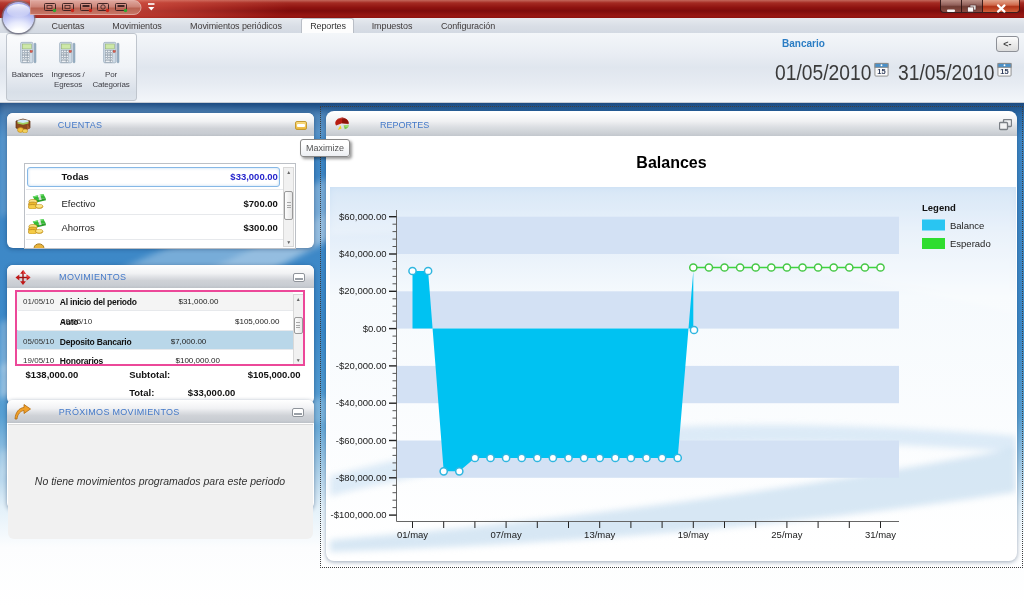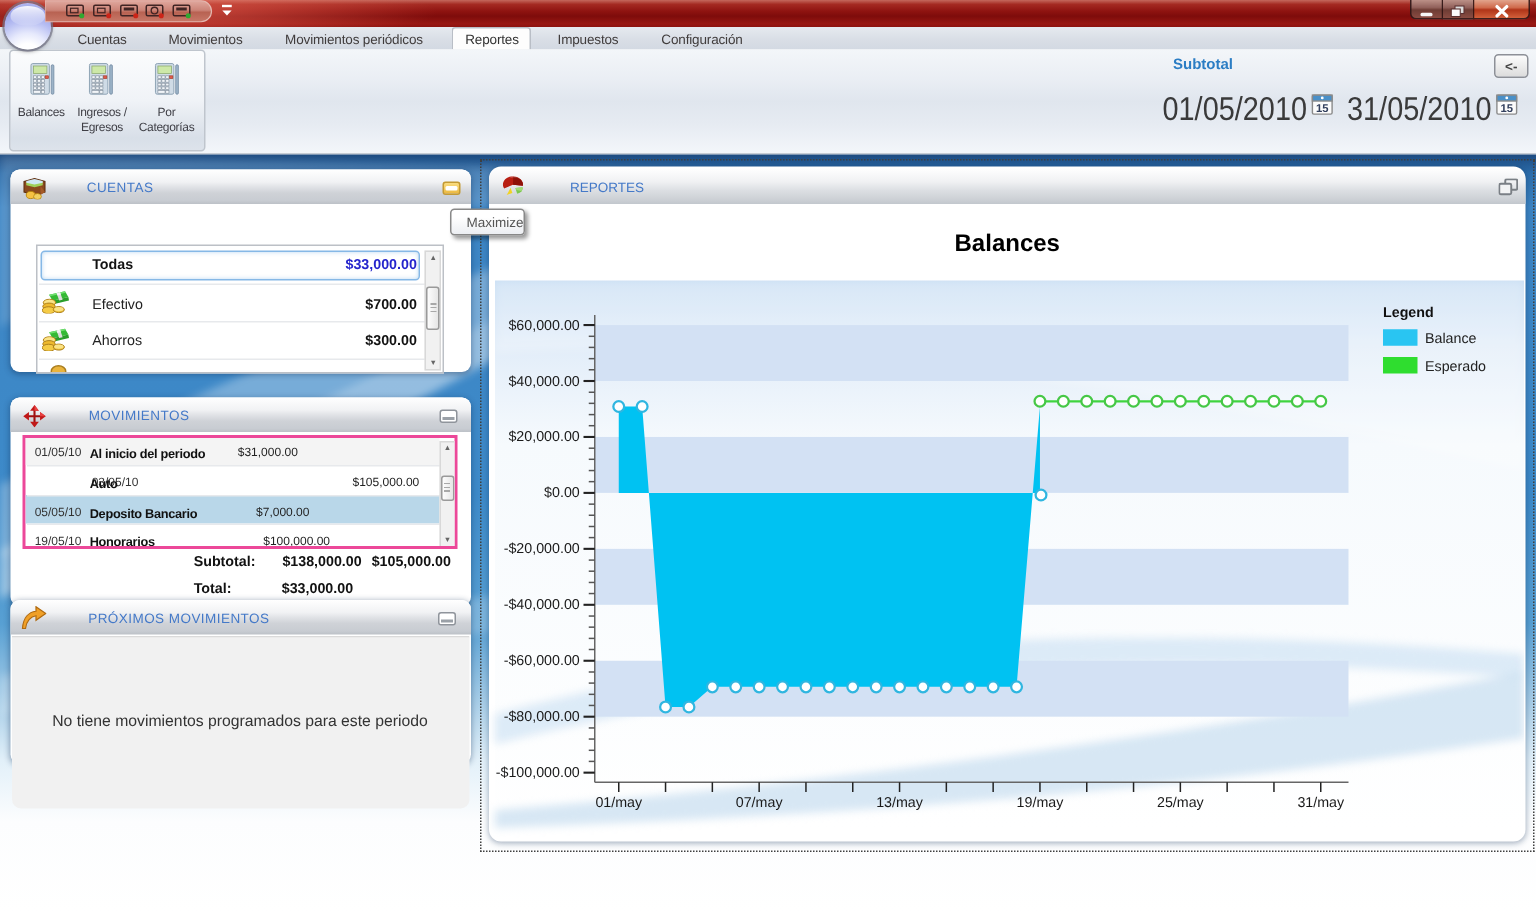--- a/index.html
+++ b/index.html
@@ -64,21 +64,21 @@
  background:repeating-linear-gradient(180deg,#a8a8a8 0,#a8a8a8 1px,transparent 1px,transparent 2.5px);}
 
 #repdash{position:absolute;left:320px;top:106px;width:703px;height:461.5px;
  border:1px dotted #3f3f3f;box-sizing:border-box;}
 #reppanel{position:absolute;left:326px;top:111px;width:691px;height:450px;background:#fff;border-radius:8px;
  box-shadow:0 1px 4px rgba(10,40,80,.4);}
 #rephead{position:absolute;left:0;top:1px;right:0;height:24px;border-radius:8px 8px 0 0;
  background:linear-gradient(180deg,#ffffff 0%,#f0f1f3 38%,#dcdfe3 62%,#ccd0d5 88%,#c2c7cd 100%);}
 #tooltip{position:absolute;left:300px;top:138.5px;width:50px;height:18px;background:linear-gradient(180deg,#ffffff 30%,#eceef2 100%);
  border:1px solid #888;border-radius:3px;box-shadow:2px 2px 3px rgba(0,0,0,.4);
- font-size:9px;color:#555;text-align:right;line-height:16px;z-index:50;box-sizing:border-box;}
+ font-size:9px;color:#555;text-align:center;line-height:16px;z-index:50;box-sizing:border-box;}
 </style></head>
 <body>
 <div id="app">
 
 <div id="titlebar"></div>
 <div id="titleglow"></div>
 <div id="tabstrip"></div>
 <div id="orb"></div>
 
 <svg class="abs" style="left:30px;top:0px;z-index:7;" width="160" height="16" viewBox="0 0 160 16">
@@ -148,21 +148,21 @@
     </svg>
 <svg class="abs" style="left:58px;top:39px;" width="18" height="28" viewBox="0 0 22 28">
       <use href="#calc"></use>
     </svg>
 <svg class="abs" style="left:102px;top:39px;" width="18" height="28" viewBox="0 0 22 28">
       <use href="#calc"></use>
     </svg>
 <div class="rbtn" style="left:27.5px;top:70px;">Balances</div>
 <div class="rbtn" style="left:68px;top:70px;">Ingresos /<br>Egresos</div>
 <div class="rbtn" style="left:111px;top:70px;">Por<br>Categorías</div>
-<div id="periodo">Subtotal</div>
+<div id="periodo">Bancario</div>
 <div id="backbtn">&lt;-</div>
 <div class="bigdate" style="left:775px;">01/05/2010</div>
 <div class="bigdate" style="left:898px;">31/05/2010</div>
 <svg class="abs" style="left:874px;top:62px;" width="15" height="15" viewBox="0 0 15 16">
       <use href="#calicon"></use>
     </svg>
 <svg class="abs" style="left:997px;top:62px;" width="15" height="15" viewBox="0 0 15 16">
       <use href="#calicon"></use>
     </svg>
 
@@ -223,56 +223,56 @@
  <div class="ptitle" style="left:52.6px;">MOVIMIENTOS</div>
  <div class="minbtn" style="right:8.5px;border:1px solid #8f949b;background:#fff;border-radius:2px;">
    <div style="margin:3.5px 1px 1px 1px;height:2.5px;background:#9aa0a7;"></div>
       </div>
 
  <div class="r" style="left:8px;top:25px;width:290px;height:76px;border:2px solid #ec4899;background:#fff;font-size:8px;box-sizing:border-box;overflow:hidden;">
   <div class="r" style="left:0;top:0;width:276px;height:18px;background:#f4f4f4;"></div>
   <div class="r" style="left:0;top:37.5px;width:276px;height:19.5px;background:#b9d7e9;"></div>
   <div class="r" style="left:6.6px;top:5.2px;color:#333;">01/05/10</div>
         <div class="r b" style="left:43.3px;top:5px;font-size:8.5px;letter-spacing:-.2px;color:#111;">Al inicio del periodo</div>
-        <div class="r" style="left:142px;top:5.2px;width:60px;text-align:left;color:#222;">$31,000.00</div>
+        <div class="r" style="left:142px;top:5.2px;width:60px;text-align:right;color:#222;">$31,000.00</div>
   <div class="r" style="left:6.6px;top:25px;color:#333;padding-left:38px;">03/05/10</div>
         <div class="r b" style="left:43.3px;top:24.8px;font-size:8.5px;letter-spacing:-.2px;color:#111;text-align:center;">Auto</div>
         <div class="r" style="left:200px;top:25px;width:63px;text-align:right;color:#222;">$105,000.00</div>
   <div class="r" style="left:6.6px;top:45.4px;color:#333;">05/05/10</div>
         <div class="r b" style="left:43.3px;top:45.2px;font-size:8.5px;letter-spacing:-.2px;color:#111;">Deposito Bancario</div>
         <div class="r" style="left:142px;top:45.4px;width:60px;text-align:center;color:#222;">$7,000.00</div>
   <div class="r" style="left:6.6px;top:64.3px;color:#333;">19/05/10</div>
         <div class="r b" style="left:43.3px;top:64px;font-size:8.5px;letter-spacing:-.2px;color:#111;">Honorarios</div>
         <div class="r" style="left:142px;top:64.3px;width:61.5px;text-align:right;color:#222;">$100,000.00</div>
   <div class="sep" style="top:18px;"></div>
         <div class="sep" style="top:37.5px;"></div>
         <div class="sep" style="top:57px;"></div>
   <div class="sbar" style="left:276.3px;top:1.5px;height:71.5px;">
    <div class="sarrow" style="top:0;">▲</div>
           <div class="sarrow" style="bottom:0;">▼</div>
    <div class="sthumb" style="top:22px;height:17px;"></div>
   </div>
  </div>
  <div class="r b" style="left:0px;top:104px;width:163.8px;text-align:right;font-size:9.5px;color:#111;">Subtotal:</div>
- <div class="r b" style="left:0px;top:104px;width:234.6px;text-align:right;font-size:9.5px;color:#111;">$138,000.00</div>
+ <div class="r b" style="left:0px;top:104px;width:234.6px;font-size:9.5px;color:#111;padding-left:19px;">$138,000.00</div>
  <div class="r b" style="left:0px;top:104px;width:294.1px;text-align:right;font-size:9.5px;color:#111;">$105,000.00</div>
  <div class="r b" style="left:0px;top:122.3px;width:147.8px;text-align:right;font-size:9.5px;color:#111;">Total:</div>
  <div class="r b" style="left:0px;top:122.3px;width:228.9px;text-align:right;font-size:9.5px;color:#111;">$33,000.00</div>
 </div>
 
 <div class="panel" style="top:400px;height:109px;">
  <div class="phead"></div>
  <svg class="abs" style="left:7.7px;top:4px;" width="17" height="16" viewBox="0 0 17 16">
         <use href="#orangearr"></use>
       </svg>
  <div class="ptitle" style="left:52.3px;letter-spacing:.3px;">PRÓXIMOS MOVIMIENTOS</div>
  <div class="minbtn" style="right:9.5px;border:1px solid #8f949b;background:#fff;border-radius:2px;">
    <div style="margin:3.5px 1px 1px 1px;height:2.5px;background:#9aa0a7;"></div>
       </div>
- <div class="r" style="left:1px;top:24px;width:305px;height:114px;background:#f1f1f1;border-top:1px solid #dadada;border-radius:0 0 6px 6px;">
+ <div class="r" style="left:1px;top:24px;width:305px;height:114px;background:#f1f1f1;border-top:1px solid #dadada;border-radius:0 0 6px 6px;font-style:italic;">
   <div class="r" style="left:0;top:50px;width:100%;text-align:center;font-size:10.5px;color:#333;">No tiene movimientos programados para este periodo</div>
  </div>
 </div>
 
 <div id="repdash"></div>
 <div id="reppanel">
  <div id="rephead"></div>
  <svg class="abs" style="left:9px;top:5.5px;" width="16" height="14" viewBox="0 0 16 14">
         <use href="#pie"></use>
       </svg>

